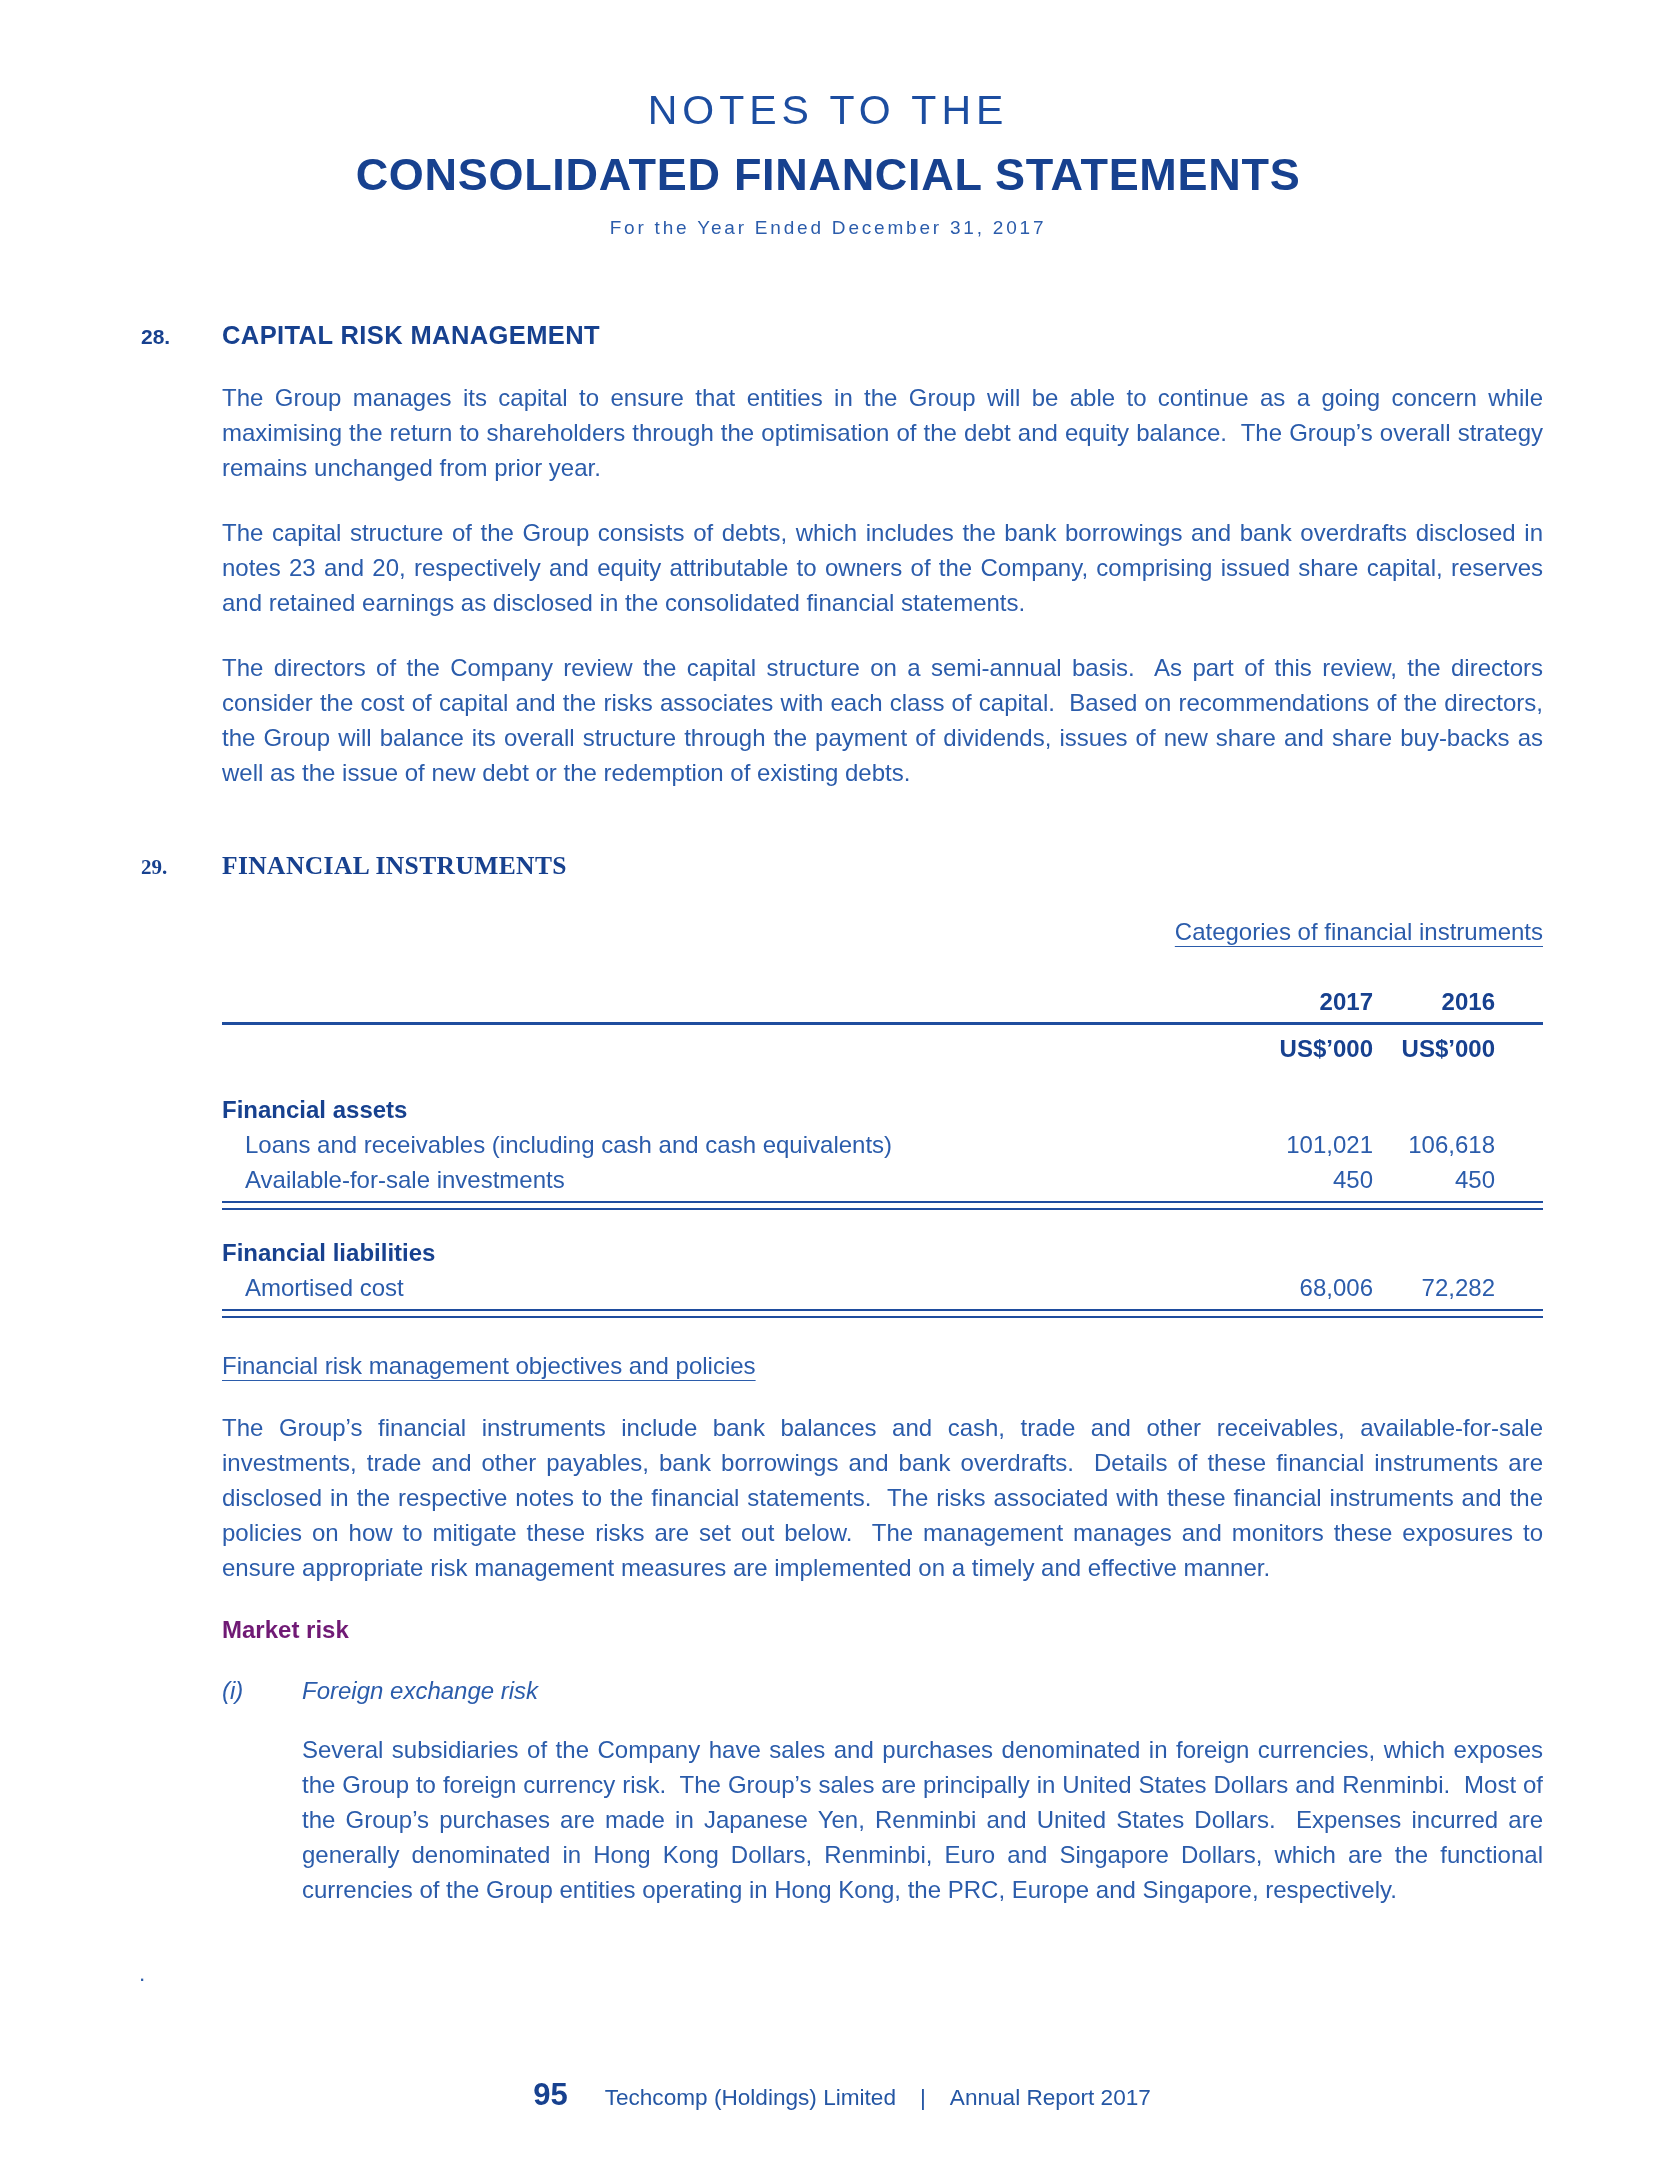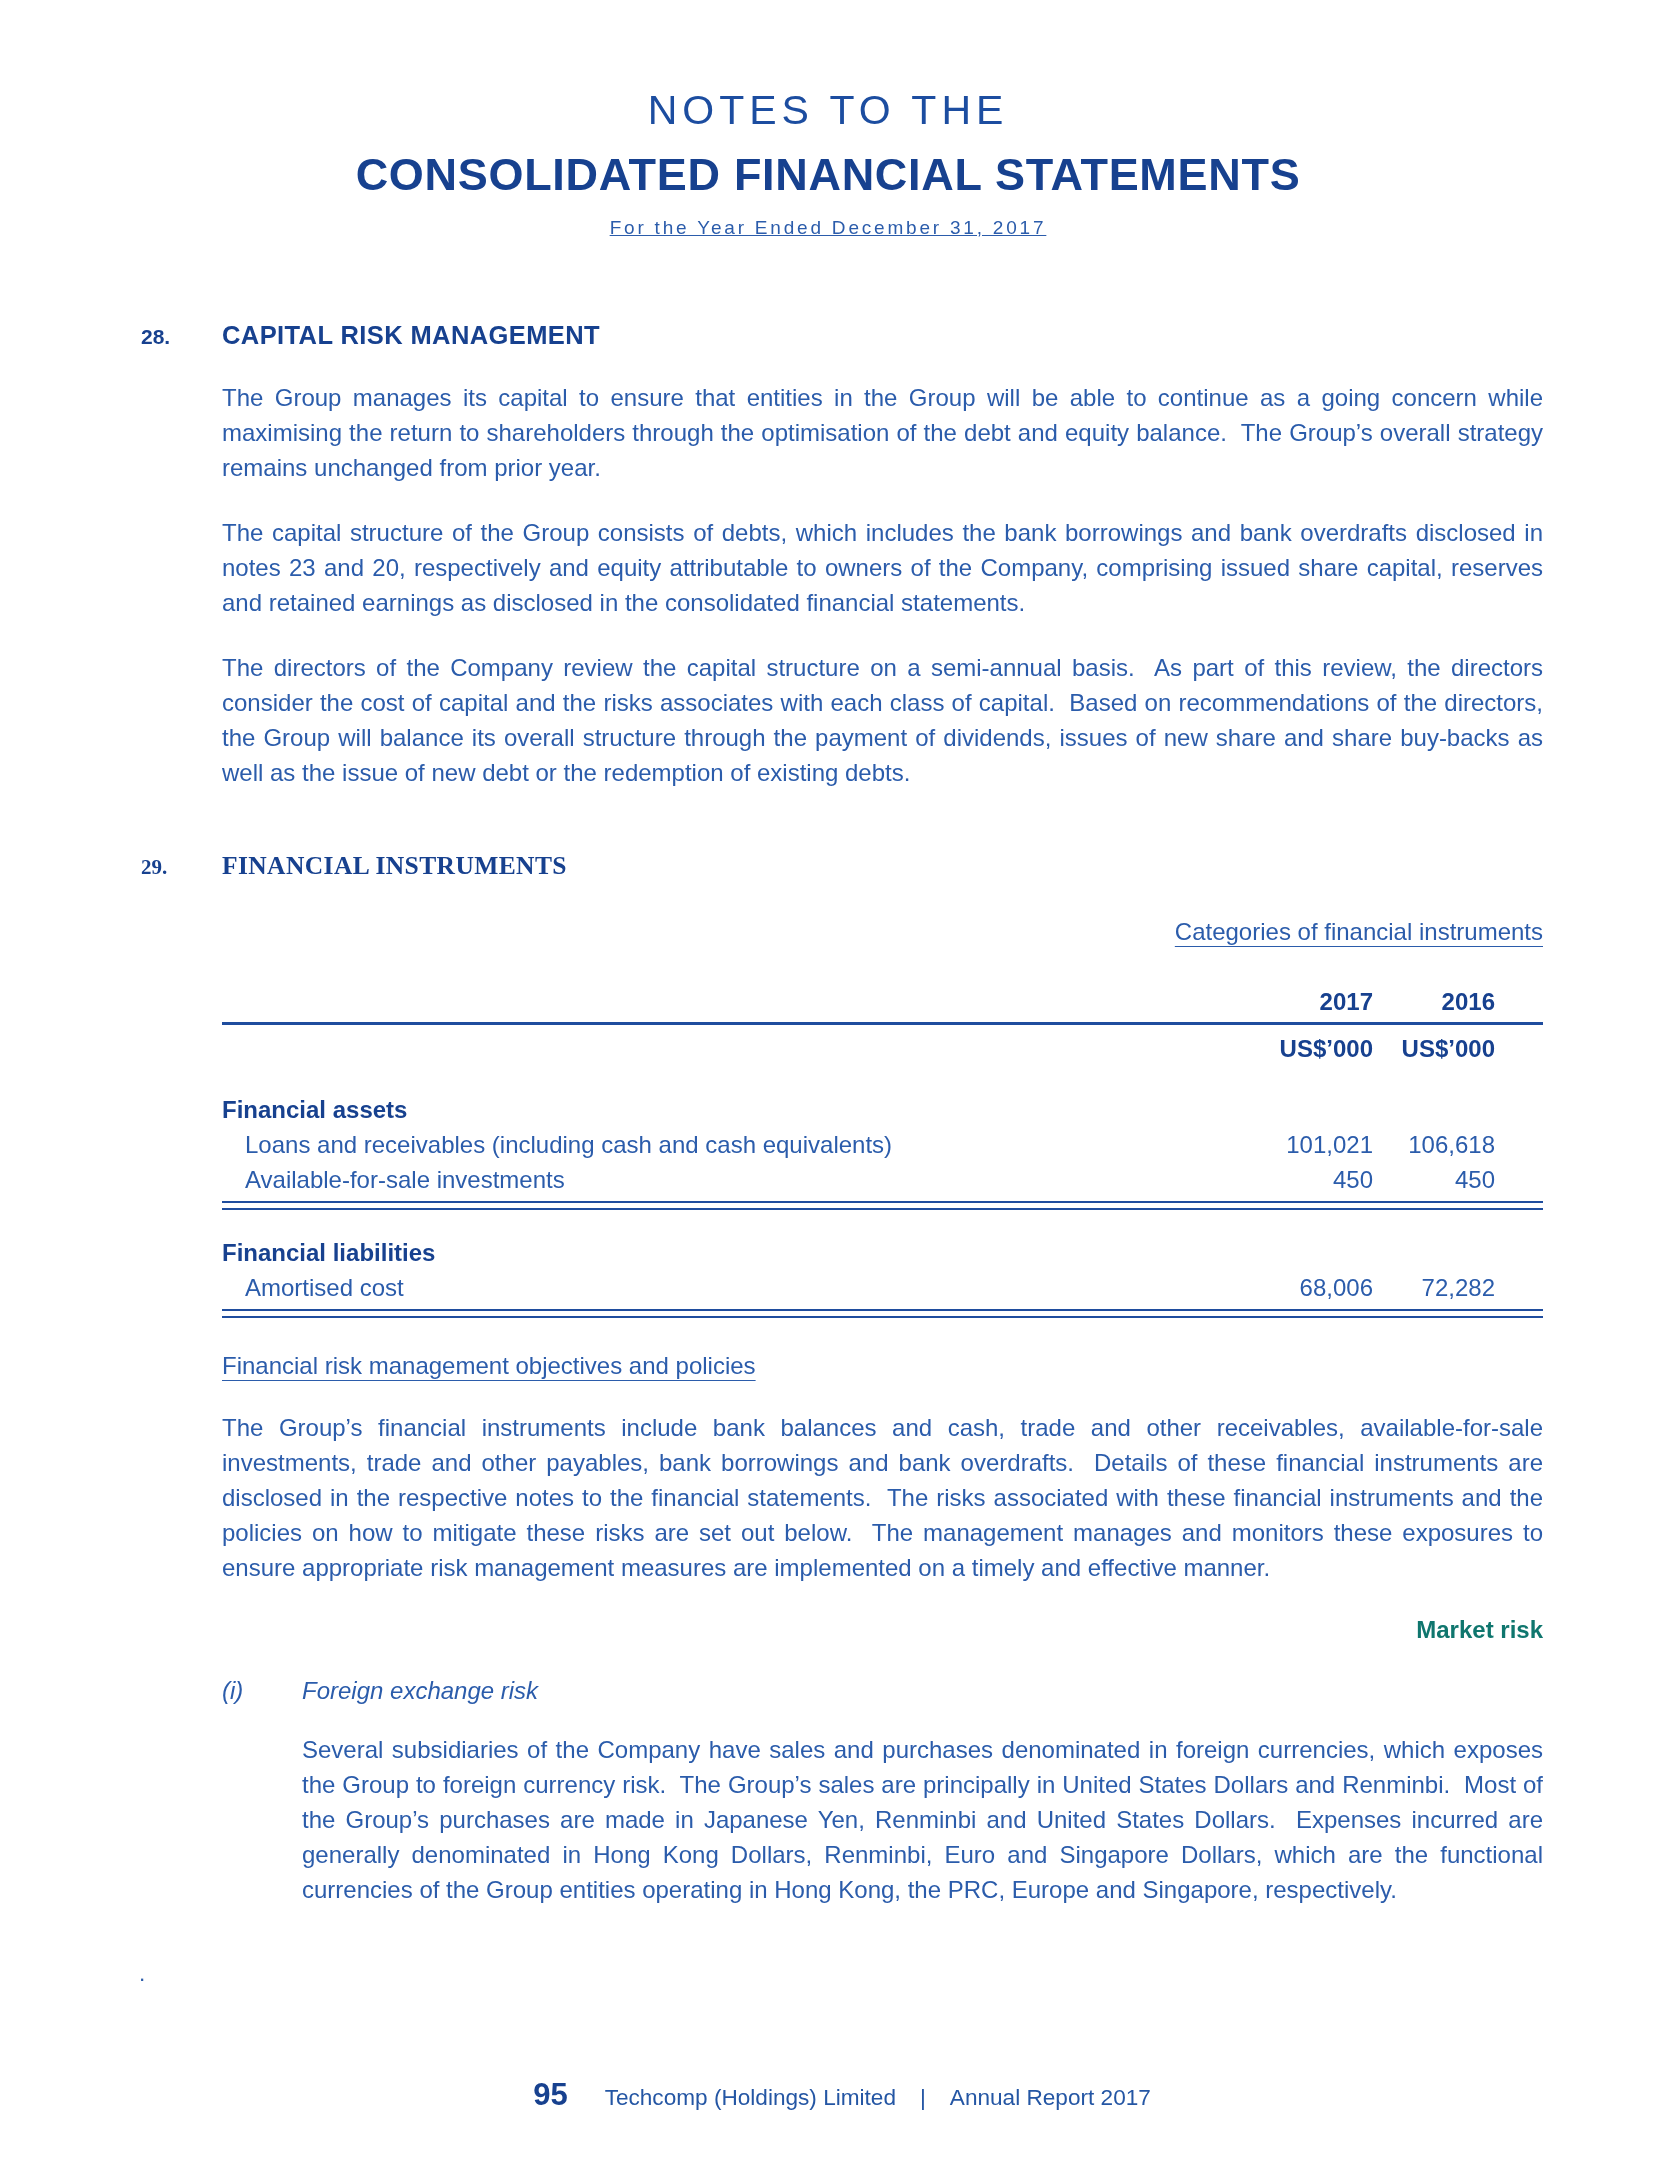--- a/index.html
+++ b/index.html
@@ -17,21 +17,21 @@
   .title1 {
     font-size:41px; font-weight:400; letter-spacing:5px;
     color:#1c4da0; line-height:45px;
   }
   .title2 {
     font-size:45px; font-weight:700; letter-spacing:0.7px;
     color:#17418f; line-height:51px; margin-top:15.6px;
   }
   .subtitle {
     font-size:19px; font-weight:400; letter-spacing:2.8px;
-    color:#2b5cab; margin-top:17px;text-decoration:underline;
+    color:#2b5cab; margin-top:17px;
   }
   
   .content { margin-left:141px; margin-right:113px; }
   .section-head { display:flex; align-items:baseline; }
   .sec-num {
     width:81px; flex:0 0 81px;
     font-size:21px; font-weight:700; color:#17418f;
   }
   .sec-title { font-size:25.5px; font-weight:700; color:#17418f; letter-spacing:0.4px; }
   .sec28 { margin-top:82px; }
@@ -57,21 +57,21 @@
   .c3 { padding-right:48px; }
   .years .cell { font-weight:700; color:#17418f; line-height:31px; }
   .units .cell { font-weight:700; color:#17418f; line-height:33px; padding-top:7px; }
   .rule-single { height:2.8px; background:#1f4d9e; margin-top:5.7px; }
   .rule-double { height:9.2px; border-top:2.8px solid #1f4d9e; border-bottom:2.8px solid #1f4d9e; margin-top:3.5px; }
   .group-head { font-size:24px; font-weight:700; color:#17418f; line-height:35px; }
   .gh-assets { margin-top:27px; }
   .gh-liab { margin-top:25.5px; }
   .sub-label { padding-left:23px; }
   
-  .market-risk { margin-top:31px; font-size:24px; font-weight:700; color:#0f766e;text-align:right; }
+  .market-risk { margin-top:31px; font-size:24px; font-weight:700; color:#701a75; }
   .fx-row { display:flex; margin-top:33px; }
   .fx-marker { width:80px; flex:0 0 80px; font-size:24px; font-style:italic; color:#2b5cab; }
   .fx-title { font-size:24px; font-style:italic; color:#2b5cab; }
   .fx-para { margin-left:80px; margin-top:27px; }
   
   .stray-dot { position:absolute; left:139px; top:1961px; font-size:22.6px; color:#2b5cab; }
   
   .footer {
     position:absolute; top:2077px; left:14px; width:100%;
     display:flex; justify-content:center; align-items:baseline;

